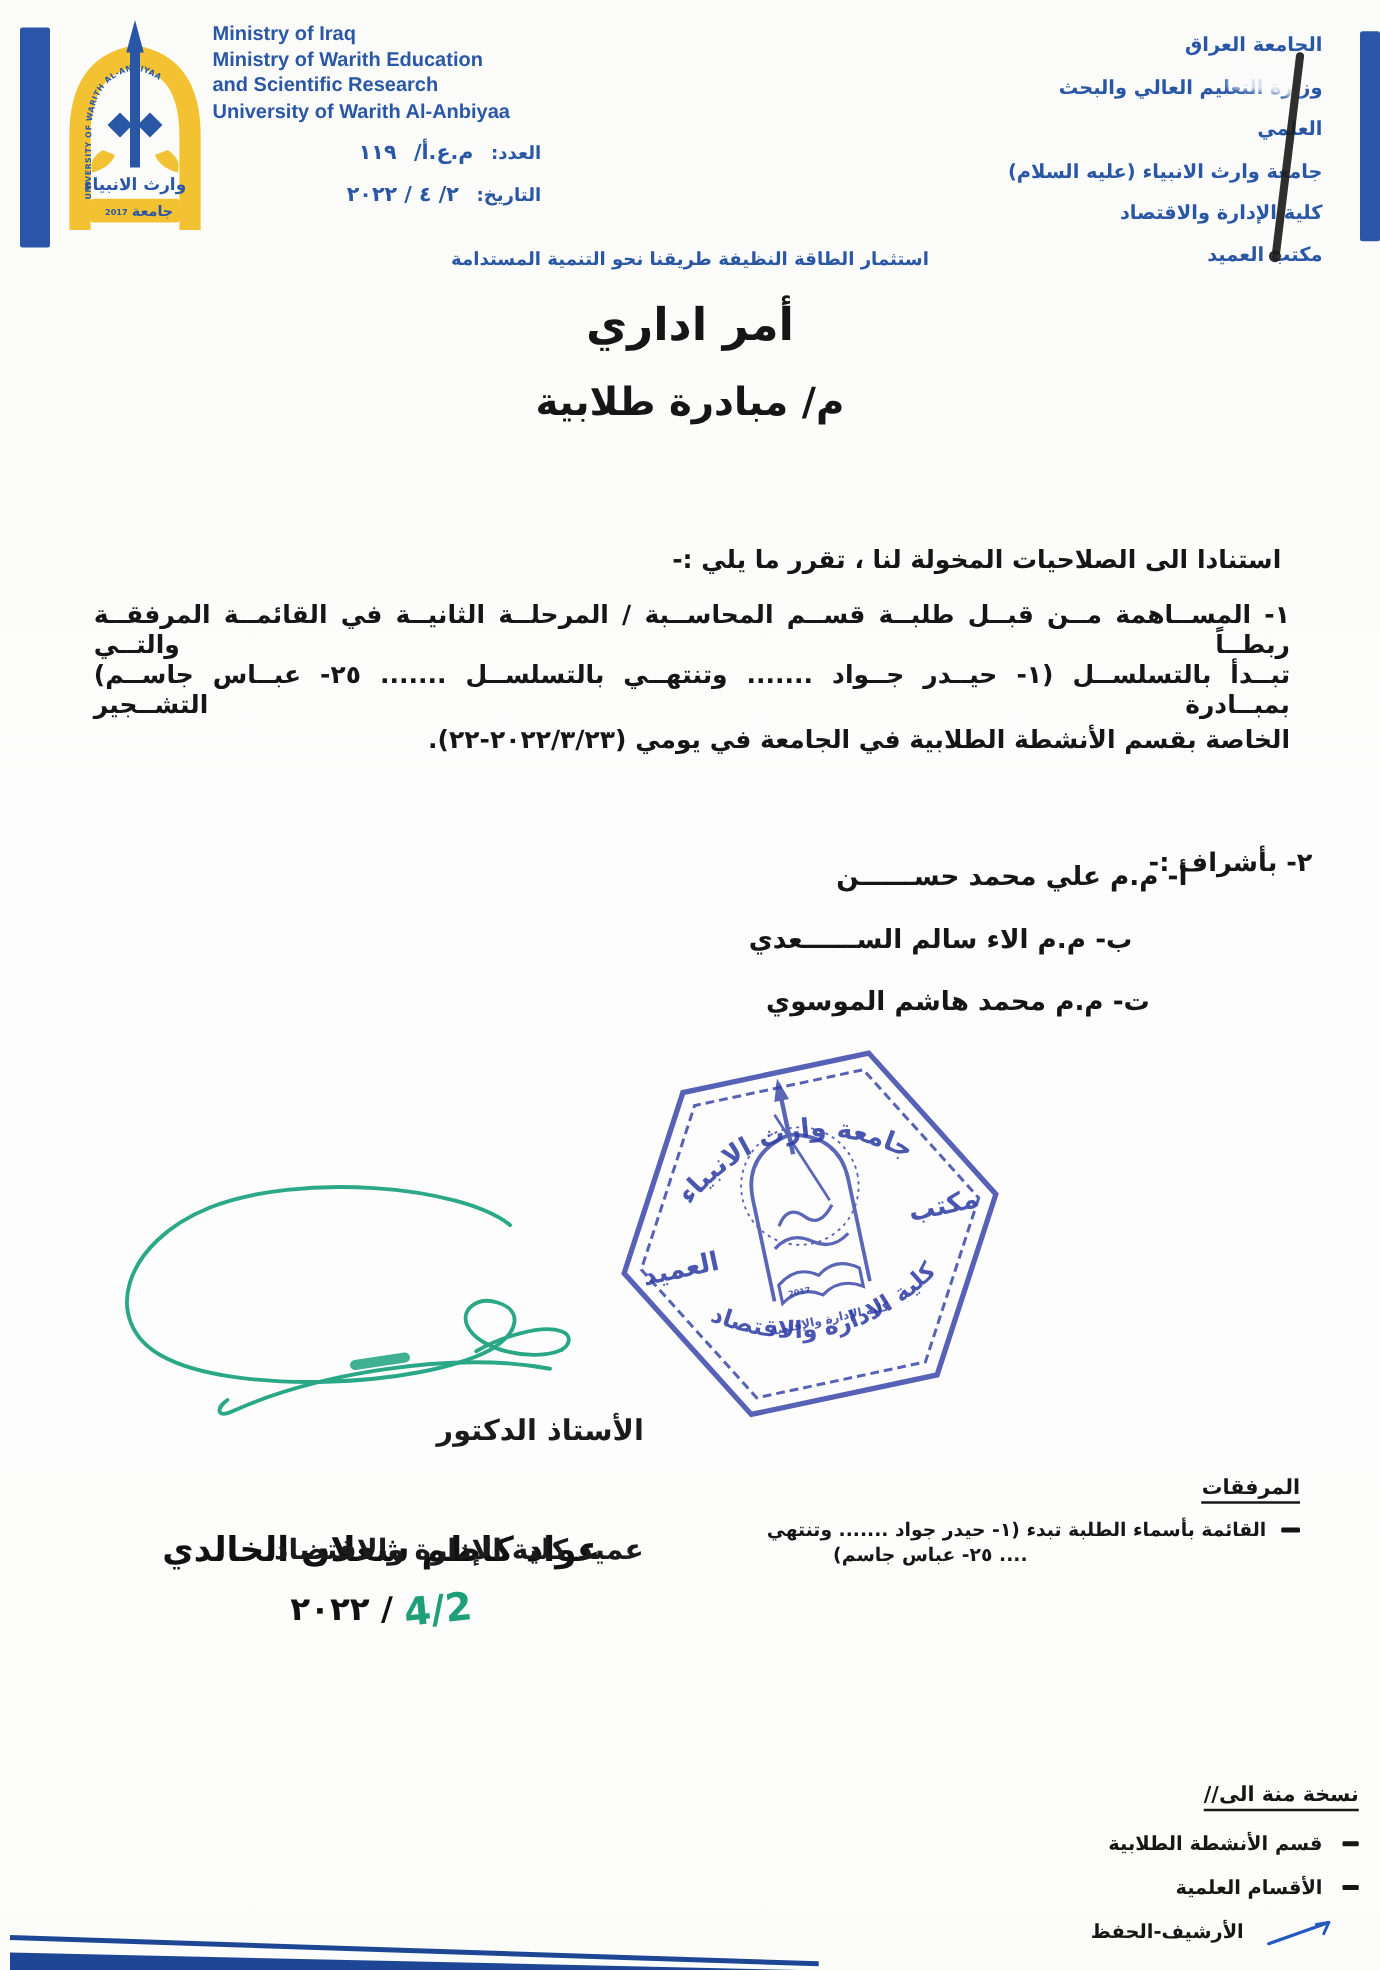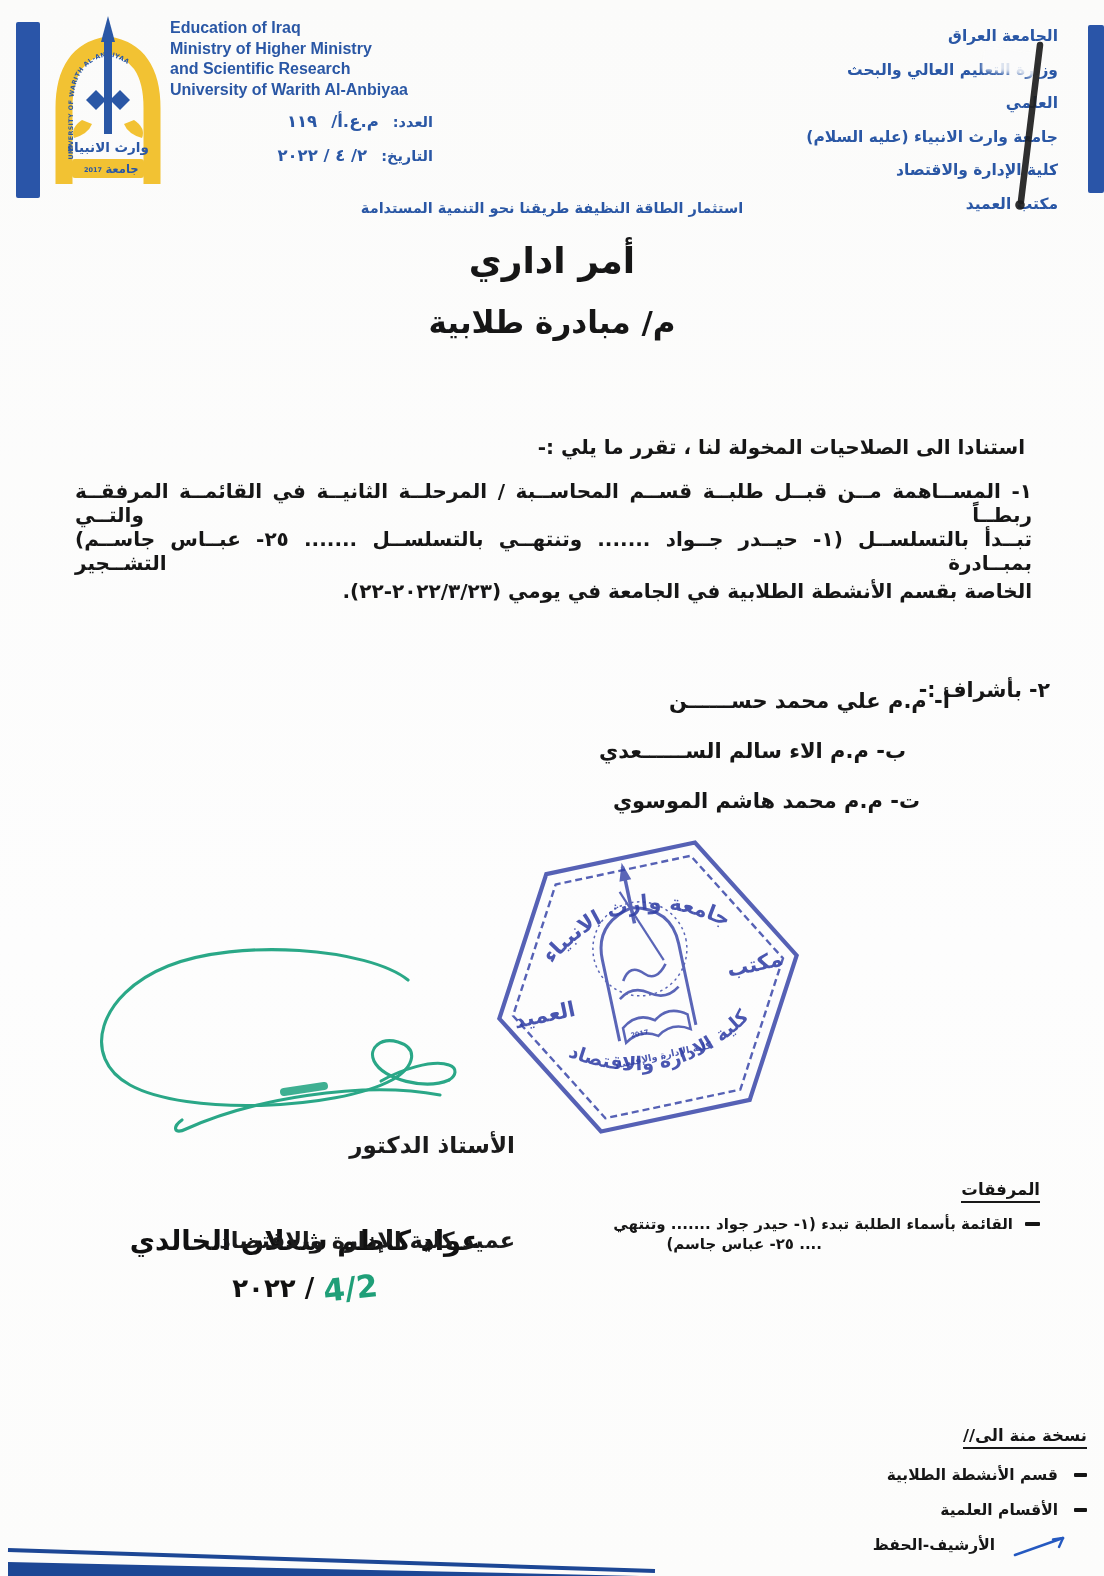--- a/index.html
+++ b/index.html
@@ -86,22 +86,22 @@
     <polygon points="76,78 86,88 76,98 66,88" fill="#2a57a5"></polygon>
     <path d="M38,108 Q26,116 30,126 Q44,122 48,112 Z" fill="#f2c233"></path>
     <path d="M90,108 Q102,116 98,126 Q84,122 80,112 Z" fill="#f2c233"></path>
     <text x="64" y="140" font-size="13.5" font-weight="bold" fill="#2a57a5" text-anchor="middle">وارث الانبياء</text>
     <rect x="28" y="147" width="72" height="19" rx="3" fill="#f2c233"></rect>
     <text x="78" y="161" font-size="11.5" font-weight="bold" fill="#2a57a5" text-anchor="middle">جامعة</text>
     <text x="40" y="160" font-size="6.5" font-weight="bold" fill="#2a57a5">2017</text>
   </svg>
 
   <div class="abs eng-head">
-    <div>Education of Iraq</div>
-    <div>Ministry of Higher Ministry</div>
+    <div>Ministry of Iraq</div>
+    <div>Ministry of Warith Education</div>
     <div>and Scientific Research</div>
     <div>University of Warith Al-Anbiyaa</div>
   </div>
 
   <div class="abs num-block">
     <div class="num-row">
       <span class="lbl">العدد:</span>
       <span>م.ع.أ/</span>
       <span>١١٩</span>
     </div>

